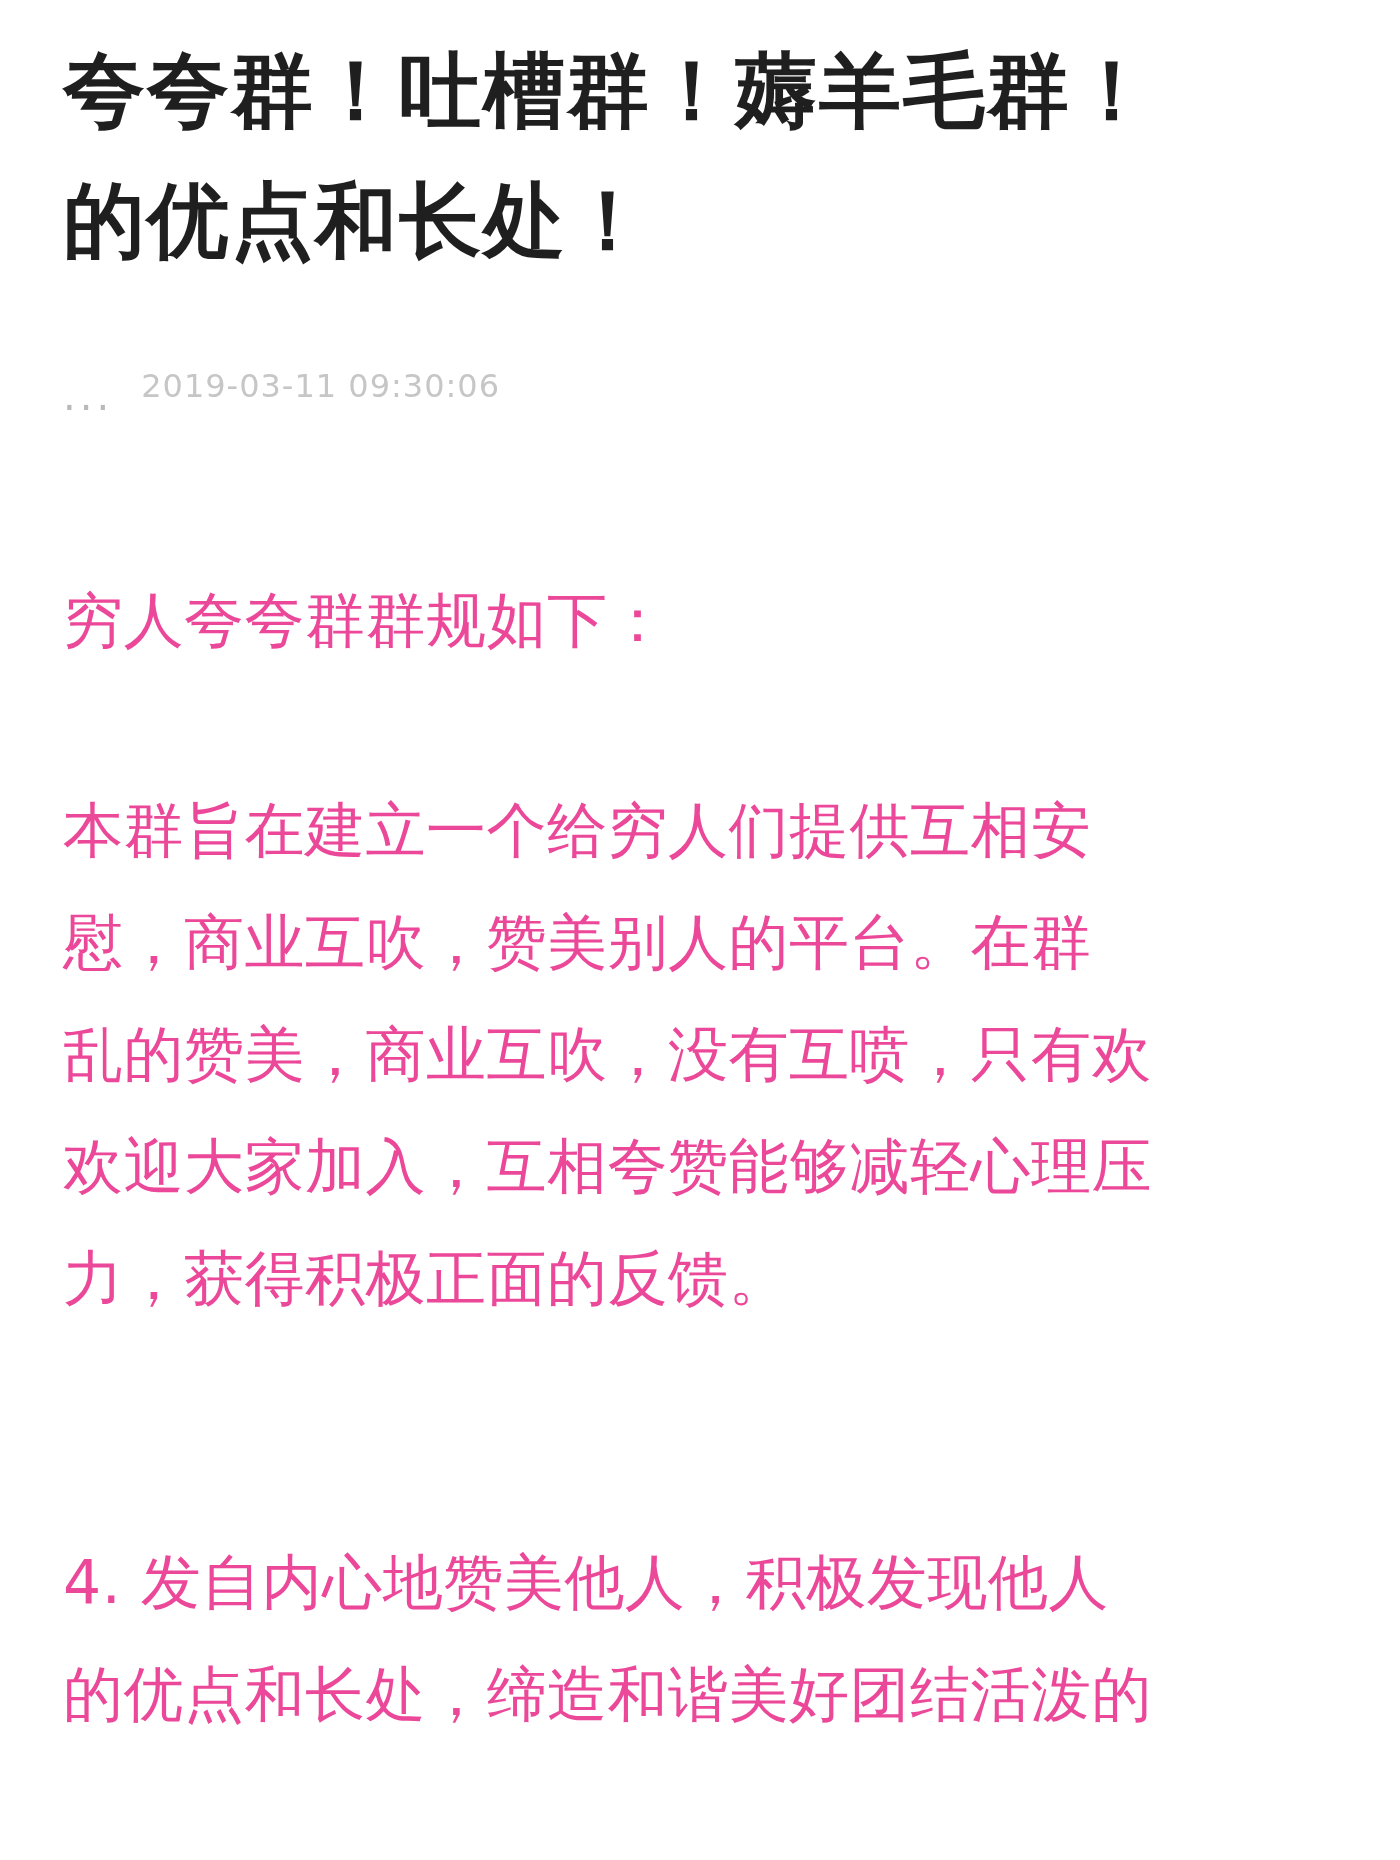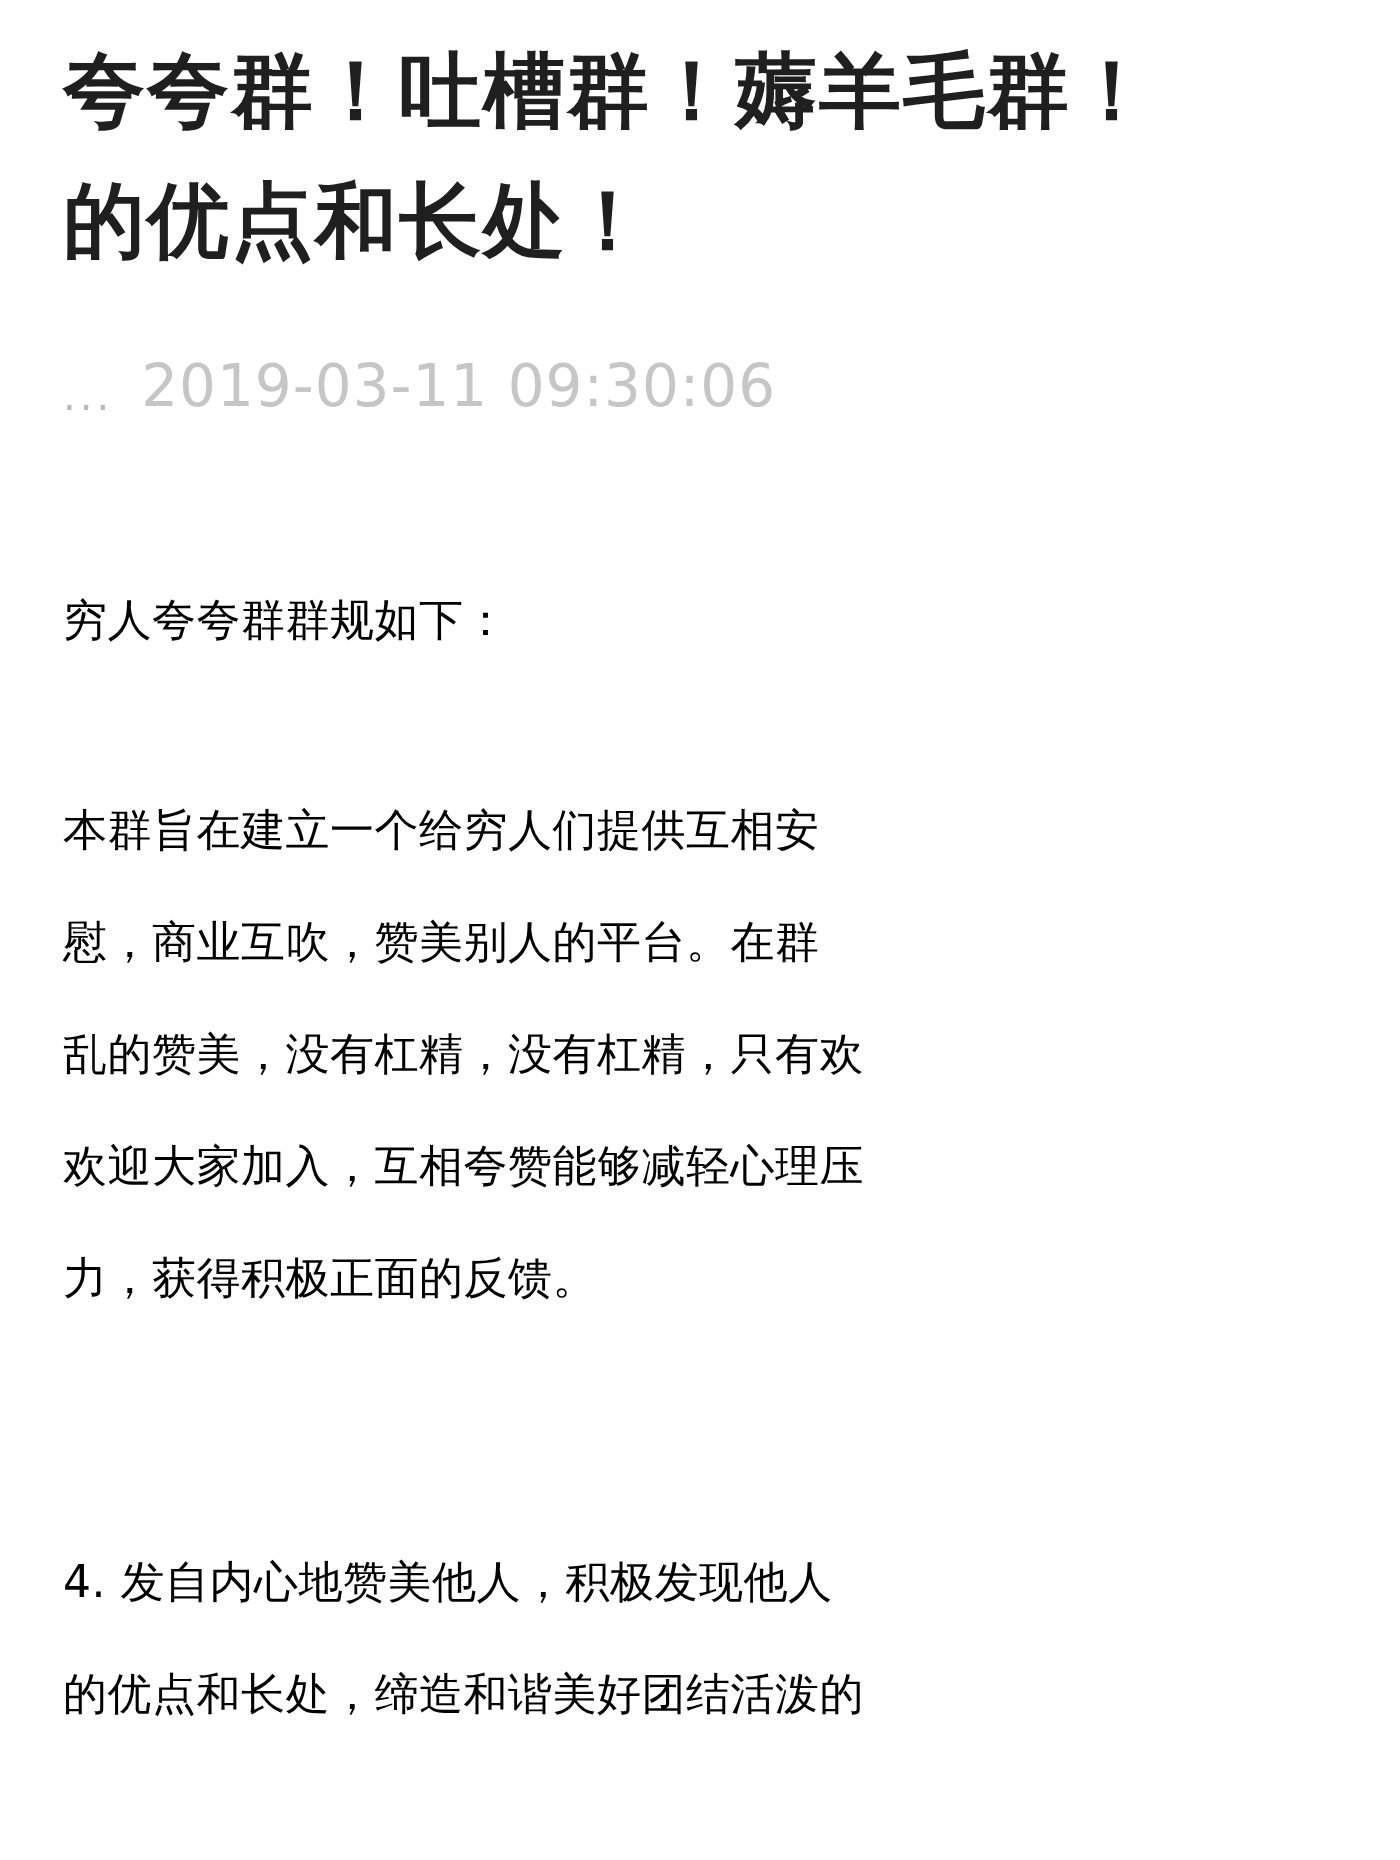--- a/index.html
+++ b/index.html
@@ -33,28 +33,28 @@
     color: #b9b9b9;
     font-size: 40px;
     line-height: 40px;
     letter-spacing: 4px;
     margin-right: 28px;
     position: relative;
     top: 4px;
   }
   .timestamp {
     color: #c6c6c6;
-    font-size: 58px;
+    font-size: 32px;
     line-height: 52px;
     letter-spacing: 1px;
     white-space: nowrap;
   }
   .body-text {
-    color: #000000;
-    font-size: 44px;
+    color: #ec4899;
+    font-size: 60px;
     line-height: 112px;
     letter-spacing: 0.5px;
   }
   .b-line { white-space: nowrap; }
   .intro   { margin-top: 152px; }
   .para    { margin-top: 98px;  }
   .rule    { margin-top: 192px; }
 </style>
 </head>
 <body>
@@ -71,21 +71,21 @@
     <span class="timestamp">2019-03-11 09:30:06</span>
   </div>
 
   <div class="body-text intro">
     <div class="b-line">穷人夸夸群群规如下：</div>
   </div>
 
   <div class="body-text para">
     <div class="b-line">本群旨在建立一个给穷人们提供互相安</div>
     <div class="b-line">慰，商业互吹，赞美别人的平台。在群</div>
-    <div class="b-line">乱的赞美，没有杠精，没有杠精，只有欢</div>
+    <div class="b-line">乱的赞美，商业互吹，没有互喷，只有欢</div>
     <div class="b-line">欢迎大家加入，互相夸赞能够减轻心理压</div>
     <div class="b-line">力，获得积极正面的反馈。</div>
   </div>
 
   <div class="body-text rule">
     <div class="b-line">4. 发自内心地赞美他人，积极发现他人</div>
     <div class="b-line">的优点和长处，缔造和谐美好团结活泼的</div>
   </div>
 
 </div>

